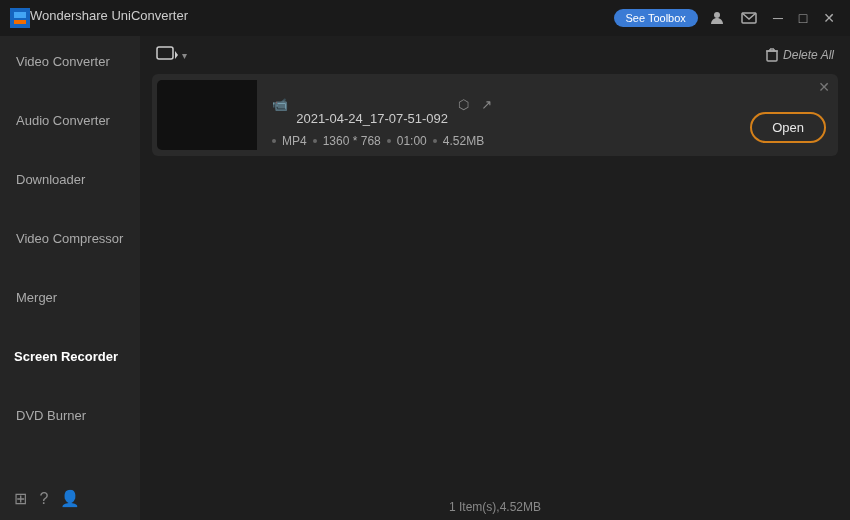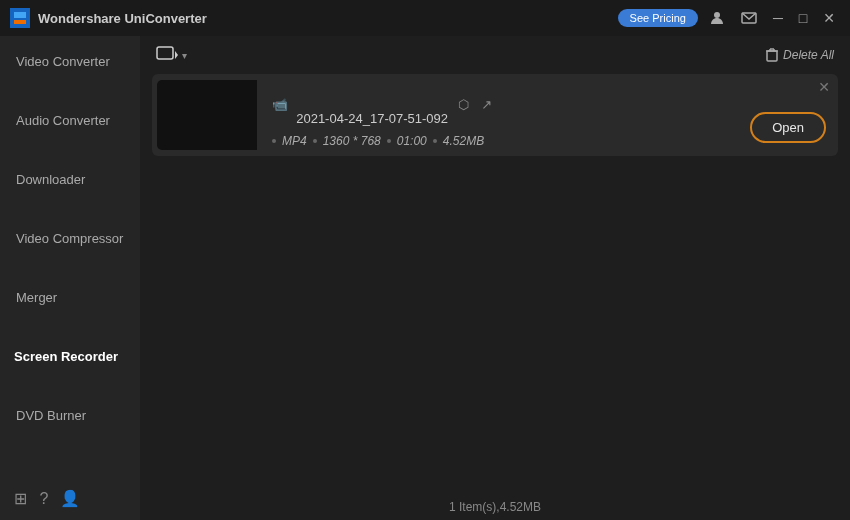--- a/index.html
+++ b/index.html
@@ -19,23 +19,22 @@
       display: flex;
       align-items: center;
       justify-content: space-between;
       background: #1a1a1a;
       height: 36px;
       padding: 0 10px;
       flex-shrink: 0;
     }
     #title-bar-left {
       display: flex;
-      align-items: center;
-      gap: 8px;
-      font-weight: bold;
+      align-items: flex-start;
+      gap: 0;
     }
     #app-logo {
       width: 20px;
       height: 20px;
     }
     #app-title {
       color: #ccc;
       font-size: 13px;
     }
     #title-bar-right {
@@ -204,21 +203,20 @@
       cursor: pointer;
       font-size: 13px;
       padding: 2px;
     }
     .file-meta {
       display: flex;
       align-items: center;
       gap: 6px;
       font-size: 12px;
       color: #888;
-      font-style: italic;
     }
     .file-meta span { color: #aaa; }
     .meta-dot {
       width: 4px;
       height: 4px;
       background: #666;
       border-radius: 50%;
       display: inline-block;
     }
     .file-close-btn {
@@ -259,21 +257,21 @@
 <div id="title-bar">
   <div id="title-bar-left">
     <svg id="app-logo" viewBox="0 0 20 20" xmlns="http://www.w3.org/2000/svg">
       <polygon points="0,0 20,0 20,20 0,20" fill="#1565c0"></polygon>
       <polygon points="4,4 16,4 16,10 4,10" fill="#42a5f5"></polygon>
       <polygon points="4,12 16,12 16,16 4,16" fill="#ef6c00"></polygon>
     </svg>
     <span id="app-title">Wondershare UniConverter</span>
   </div>
   <div id="title-bar-right">
-    <button class="title-btn">See Pricing</button>
+    <button class="title-btn">See Toolbox</button>
     <button class="title-icon-btn">
       <svg width="16" height="16" viewBox="0 0 16 16" fill="#aaa">
         <circle cx="8" cy="5" r="3"></circle>
         <path d="M2 14c0-3.3 2.7-6 6-6s6 2.7 6 6" fill="#aaa"></path>
       </svg>
     </button>
     <button class="title-icon-btn">
       <svg width="16" height="16" viewBox="0 0 16 16" fill="none" stroke="#aaa" stroke-width="1.5">
         <rect x="1" y="3" width="14" height="10" rx="1"></rect>
         <polyline points="1,3 8,9 15,3"></polyline>

